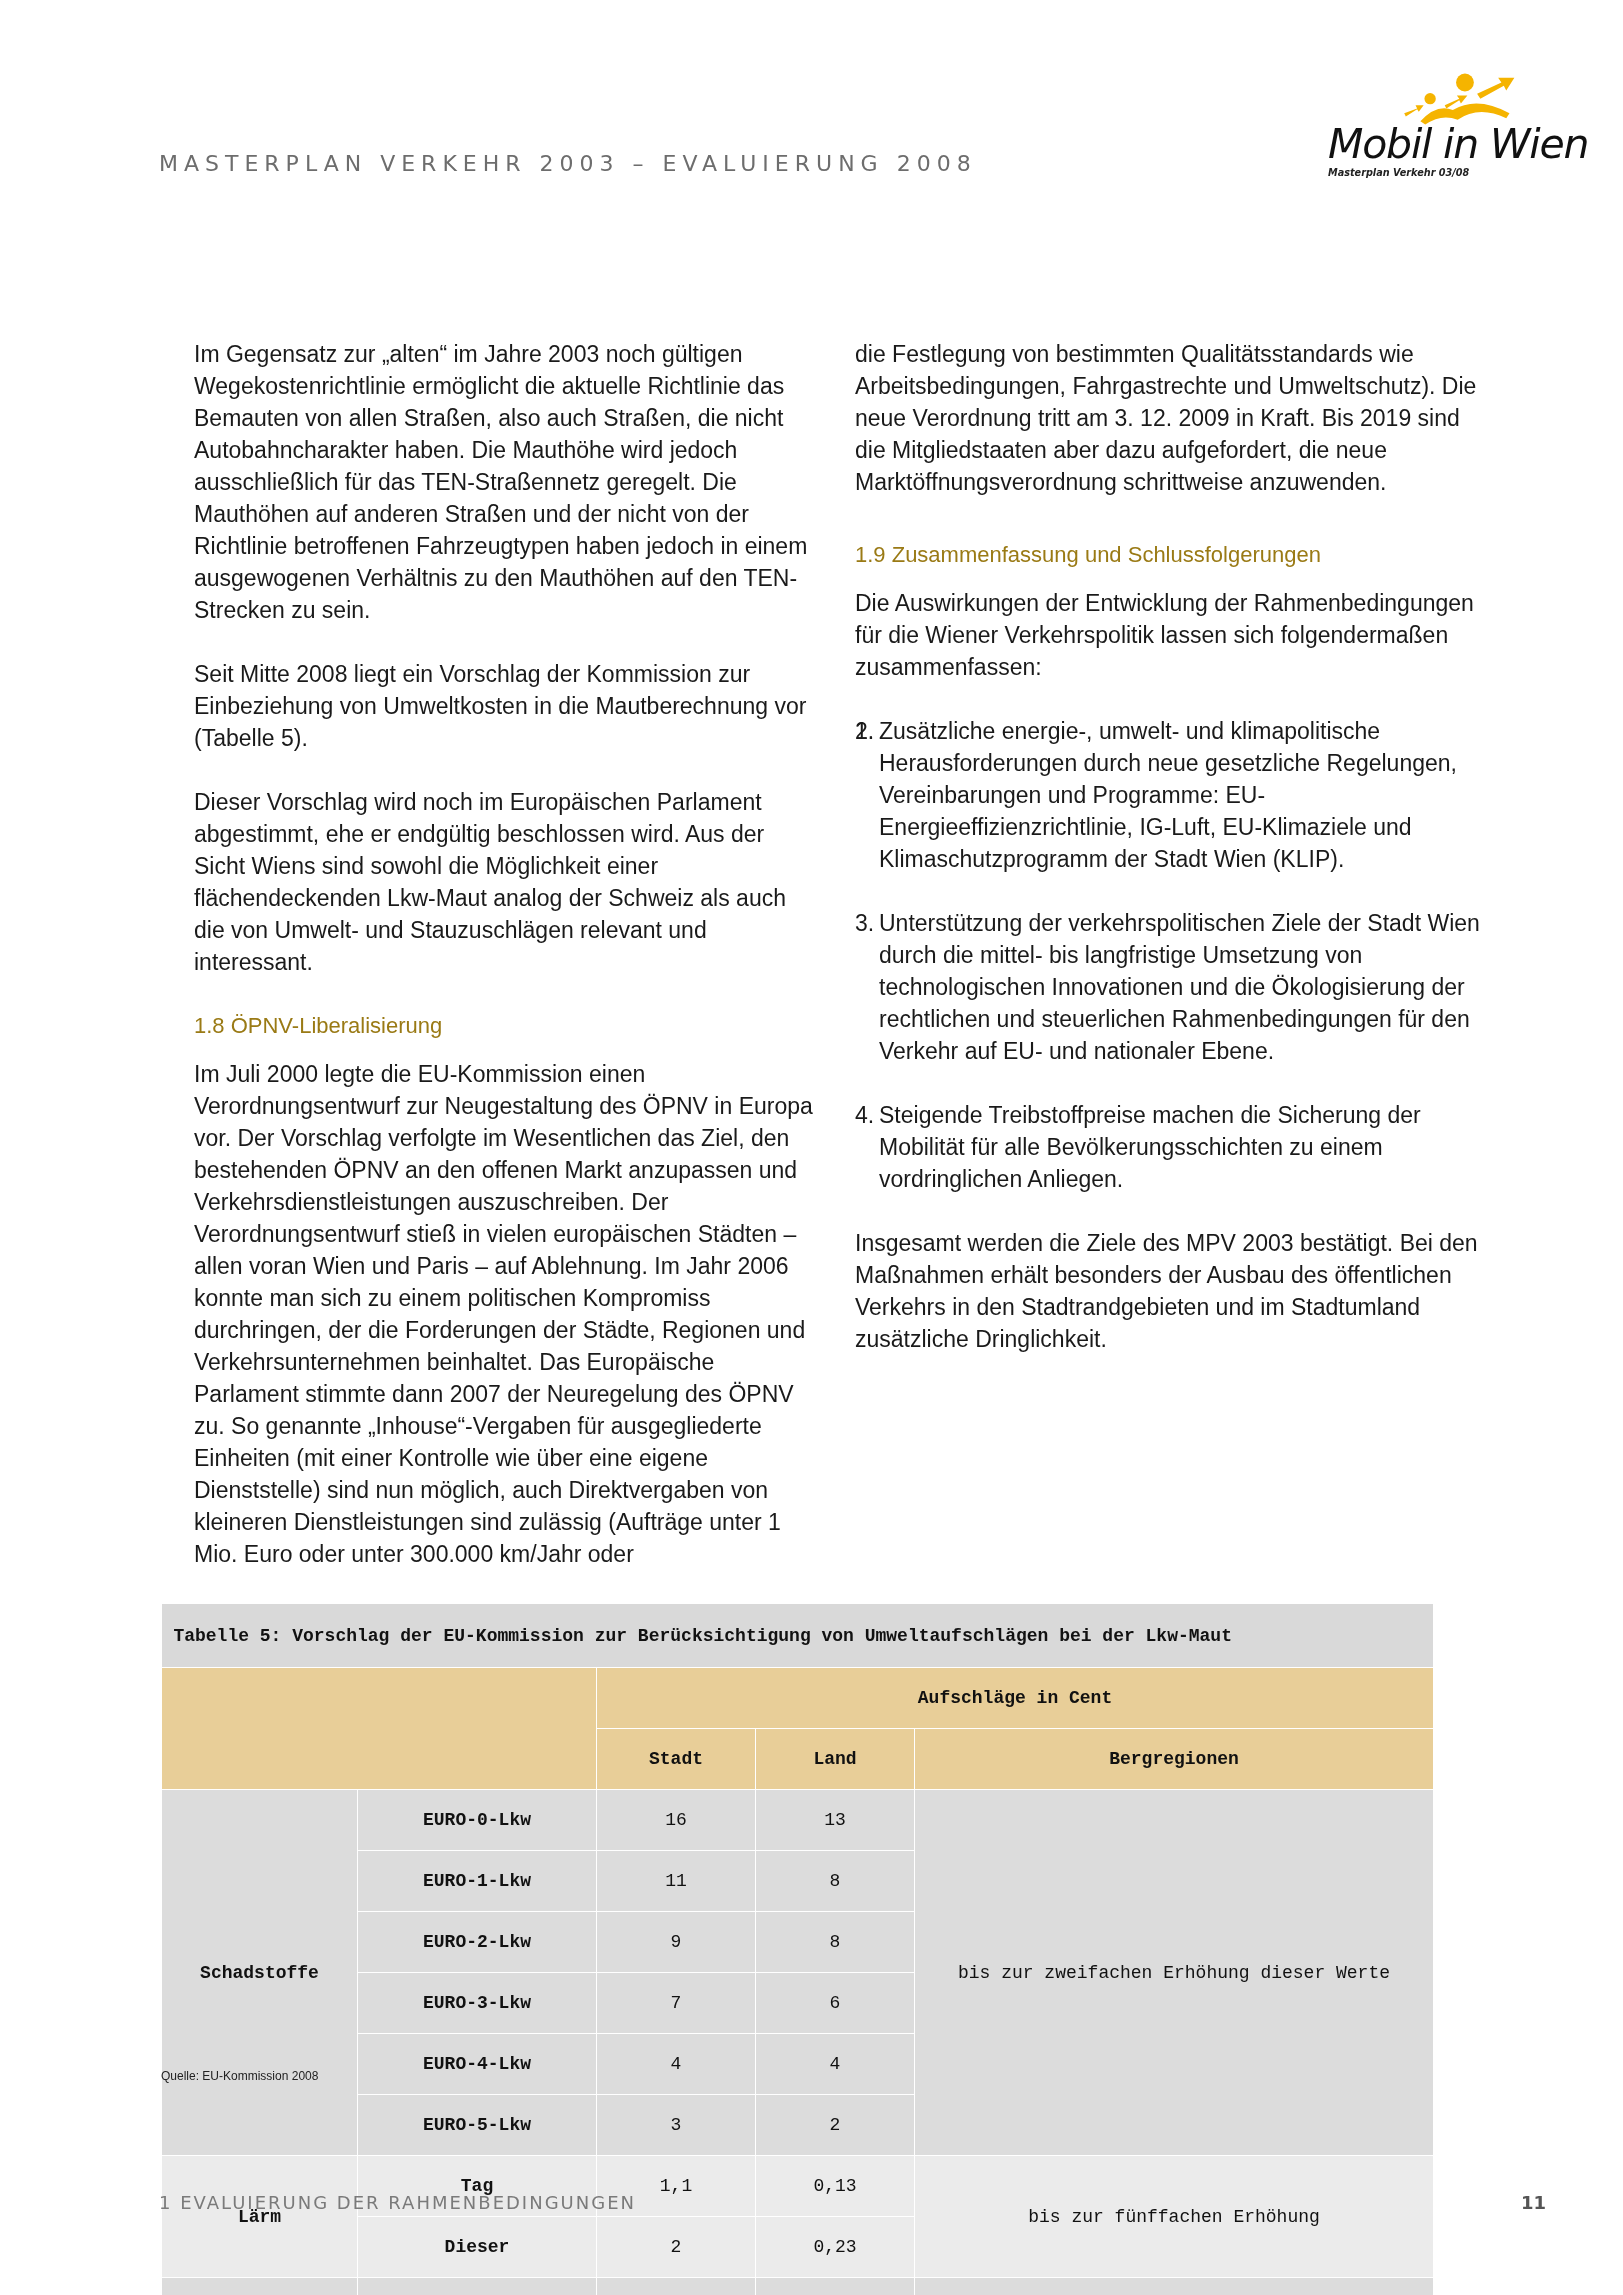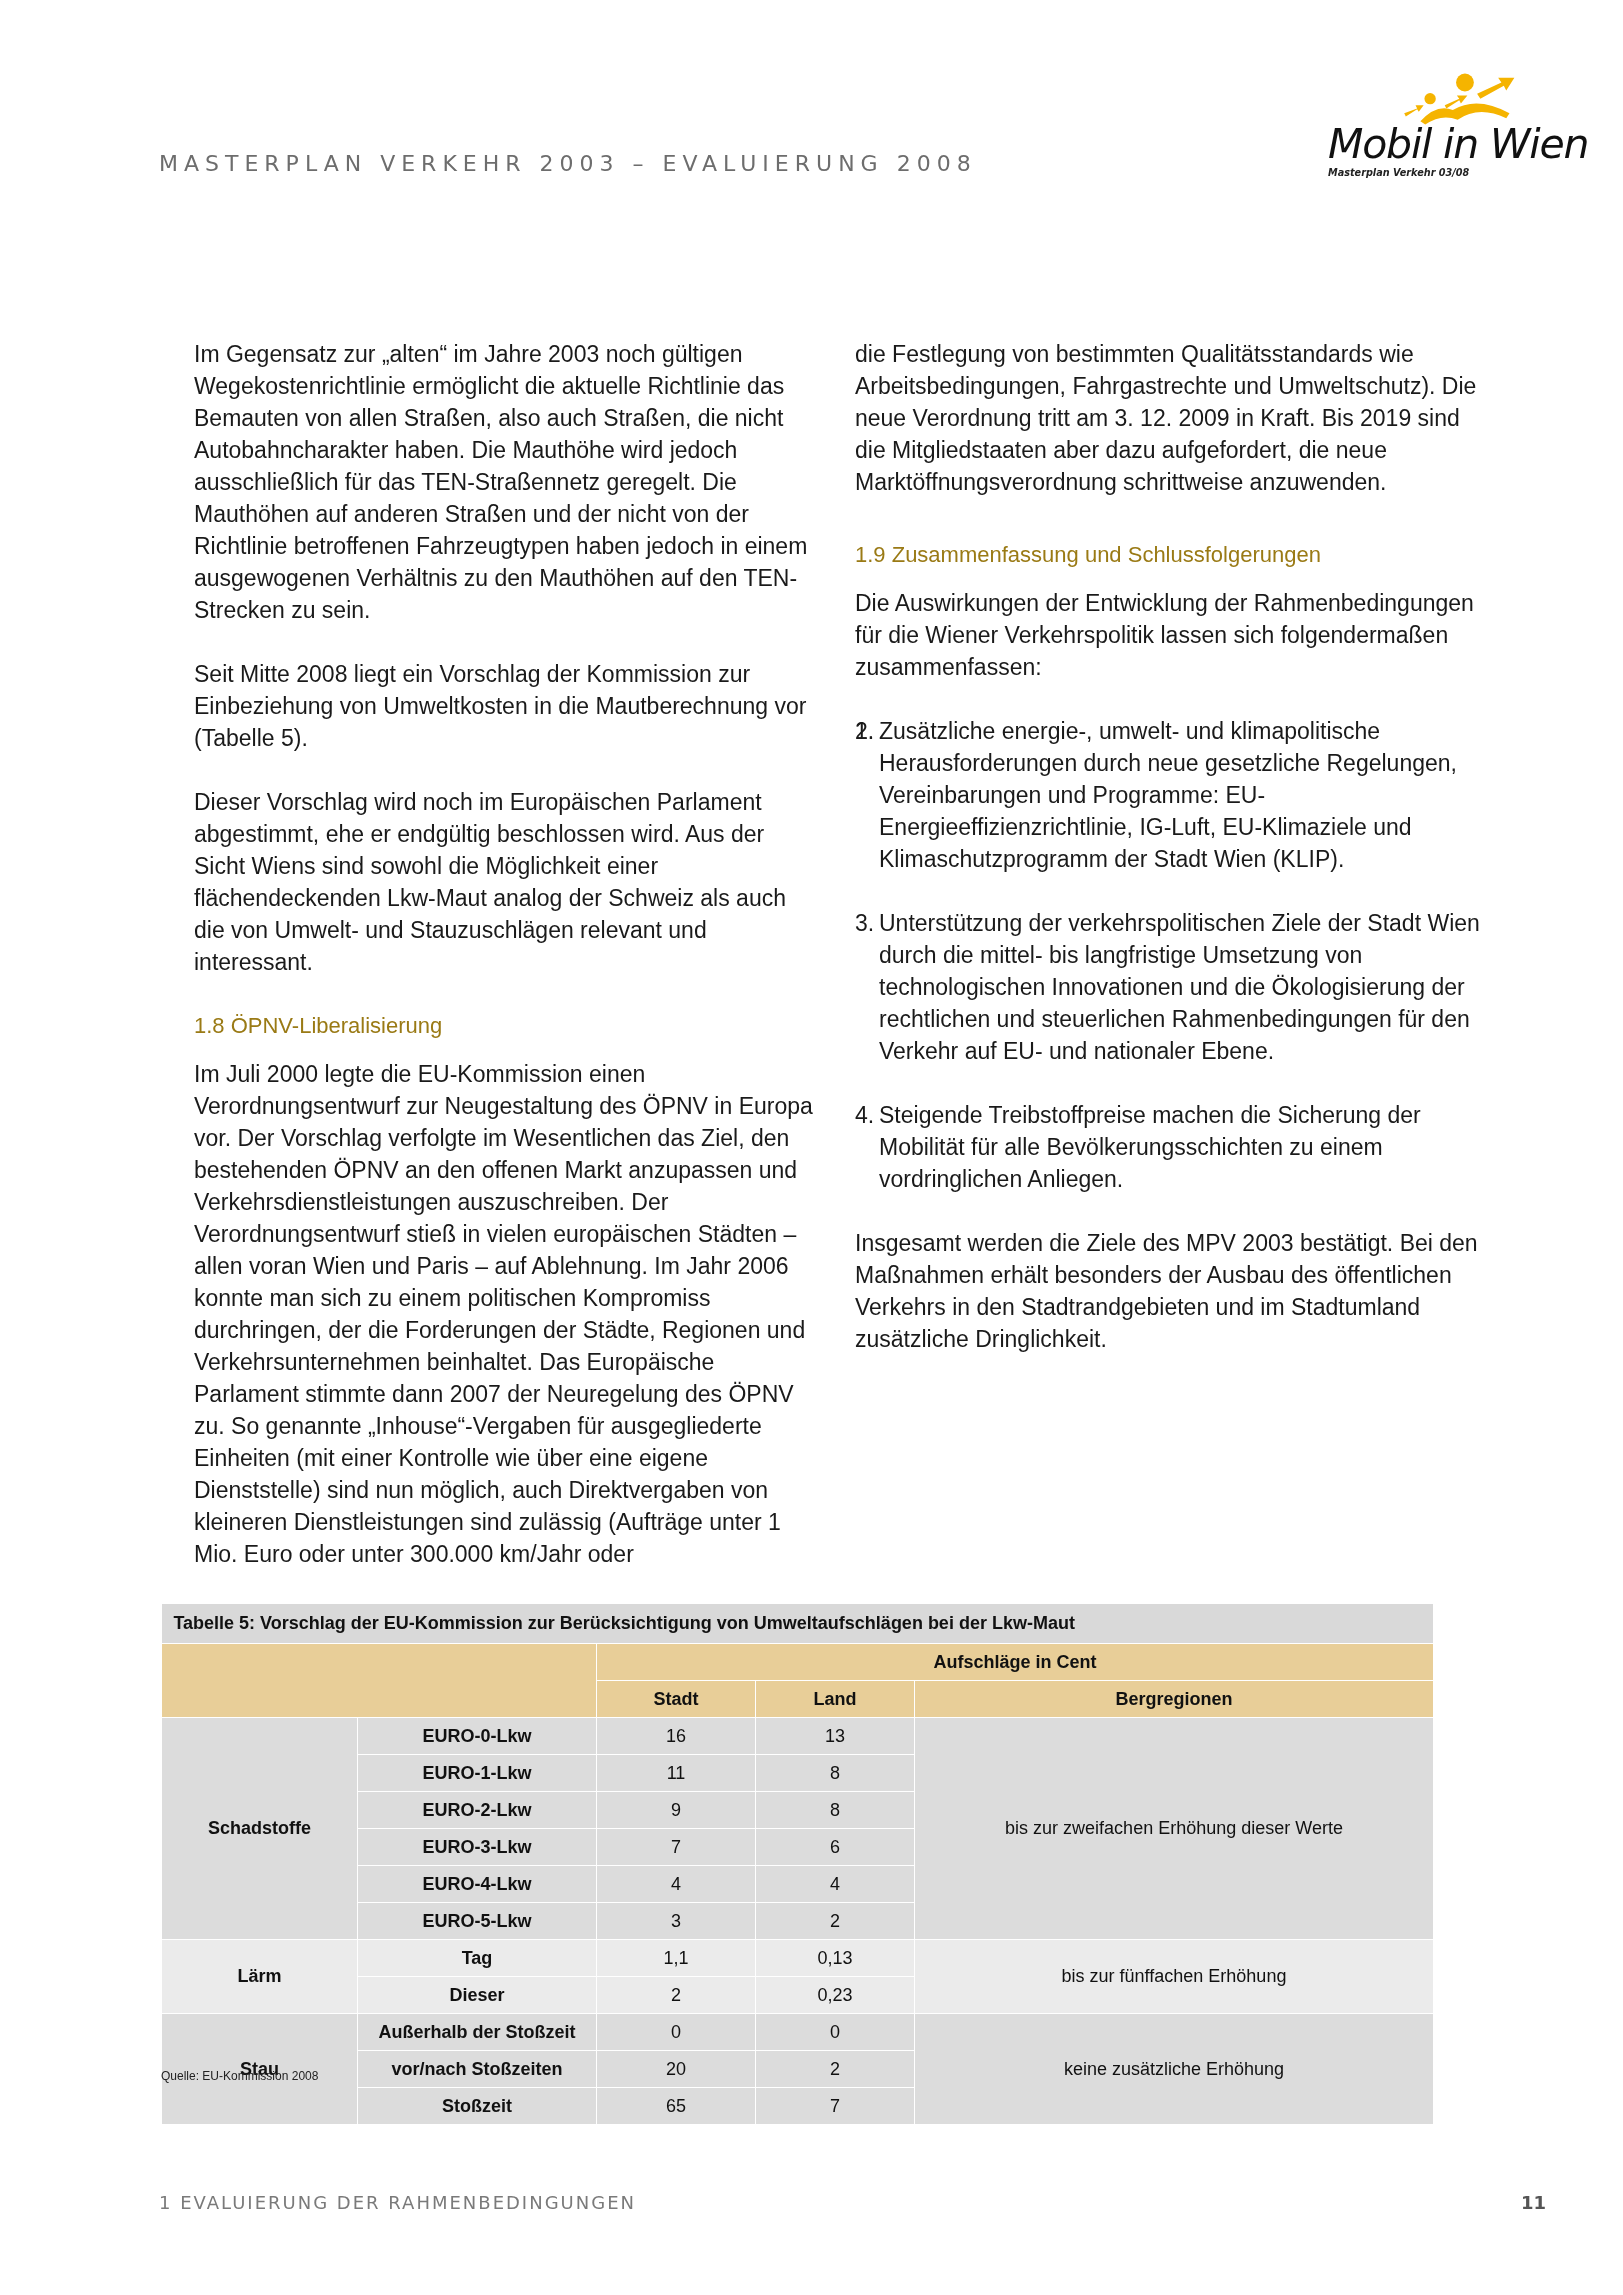--- a/index.html
+++ b/index.html
@@ -24,21 +24,21 @@
   .col h2 { margin: 0 0 16px 0; font-weight: normal; font-size: 22px; line-height: 32px; color: #9a7a15;
             font-family: "Liberation Sans", sans-serif; }
   .col h2.first { margin-top: 8px; }
   .col ol { list-style: none; padding: 0; margin: 0; }
   .col ol li { position: relative; padding-left: 24px; margin-bottom: 32px; }
   .col ol li .num { position: absolute; left: 0; top: 0; }
 
   .table-wrap { position: absolute; left: 161px; top: 1603px; width: 1273px; }
   table { border-collapse: collapse; width: 100%; font-family: "Liberation Sans", sans-serif;
           font-size: 18px; color: #111; }
-  td, th { border: 1.6px solid #ffffff; text-align: center; padding: 4px; height: 28px; font-weight: normal; }
+  td, th { border: 1.6px solid #ffffff; text-align: center; padding: 16px; height: 28px; font-weight: normal; font-family: Liberation Mono, monospace; }
   .caption-row td { background: #d9d9d9; text-align: left; padding-left: 11.4px; font-weight: bold;
                     font-size: 18px; height: 31px; }
   .head th { background: #e8ce98; font-weight: bold; }
   .grp-a td { background: #dcdcdc; }
   .grp-b td { background: #ebebeb; }
   .grp-c td { background: #dcdcdc; margin-top: 22px; }
   td.cat, td.sub { font-weight: bold; }
   .source { position: absolute; left: 161px; top: 2069px; font-size: 12px; color: #222; }
 
   .footer-left { position: absolute; left: 159px; top: 2192px; font-size: 18px; letter-spacing: 2px;

